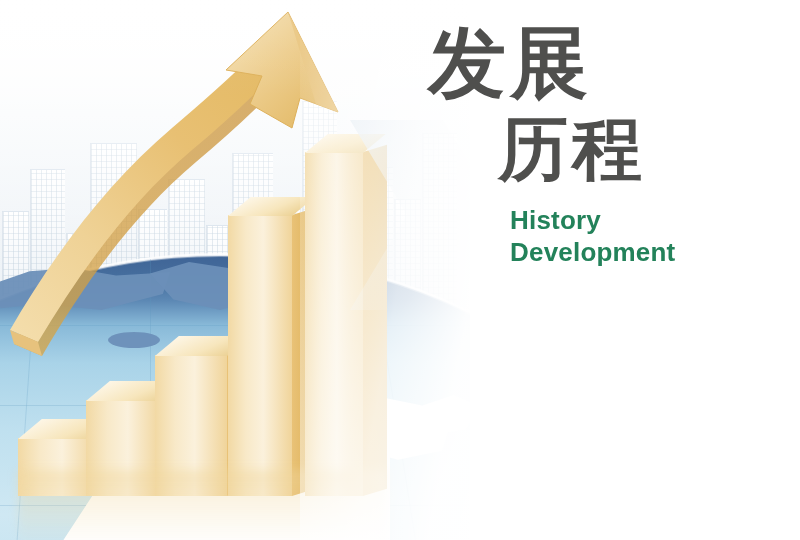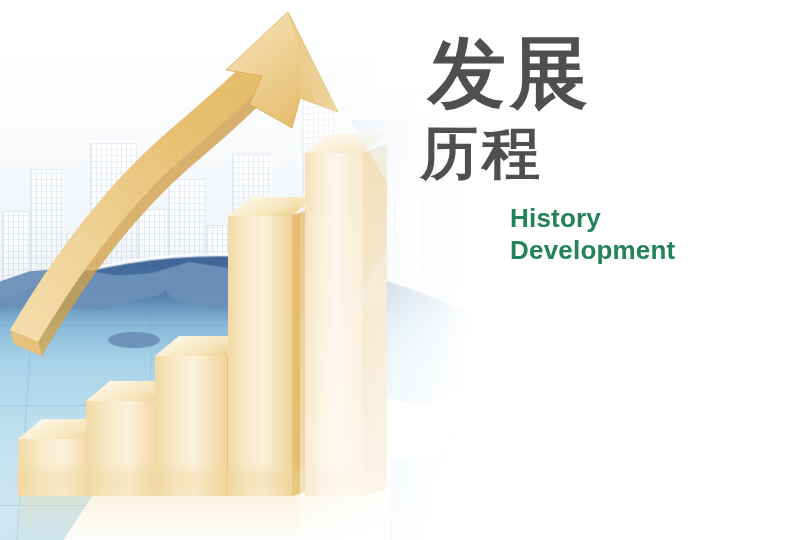--- a/index.html
+++ b/index.html
@@ -126,32 +126,32 @@
   .chev{
     position:absolute;left:350px;top:120px;
     width:150px;height:190px;
     background:linear-gradient(120deg,rgba(228,236,243,.85),rgba(255,255,255,0) 62%);
     clip-path:polygon(0 0,62% 0,100% 50%,62% 100%,0 100%,38% 50%);
     pointer-events:none;
   }
 
   
   .titles{
-    position:absolute;left:420px;top:34px;width:340px;
+    position:absolute;left:420px;top:24px;width:340px;
   }
   .cjk{
     color:#4f4f4d;
     font-family:"DejaVu Serif","Liberation Serif",serif;
     font-weight:700;
     letter-spacing:4px;
     line-height:1;
     text-shadow:0 1px 1px rgba(255,255,255,.9);
   }
   .cjk-1{font-size:78px;margin-left:8px;}
-  .cjk-2{font-size:58px;margin-top:12px;}
+  .cjk-2{font-size:70px;margin-left:78px;margin-top:12px;}
   .en{
     margin-top:20px;margin-left:90px;
     color:#23825a;
     font-size:26px;
     font-weight:bold;
     line-height:1.24;
     letter-spacing:.2px;
   }
 </style>
 </head>

